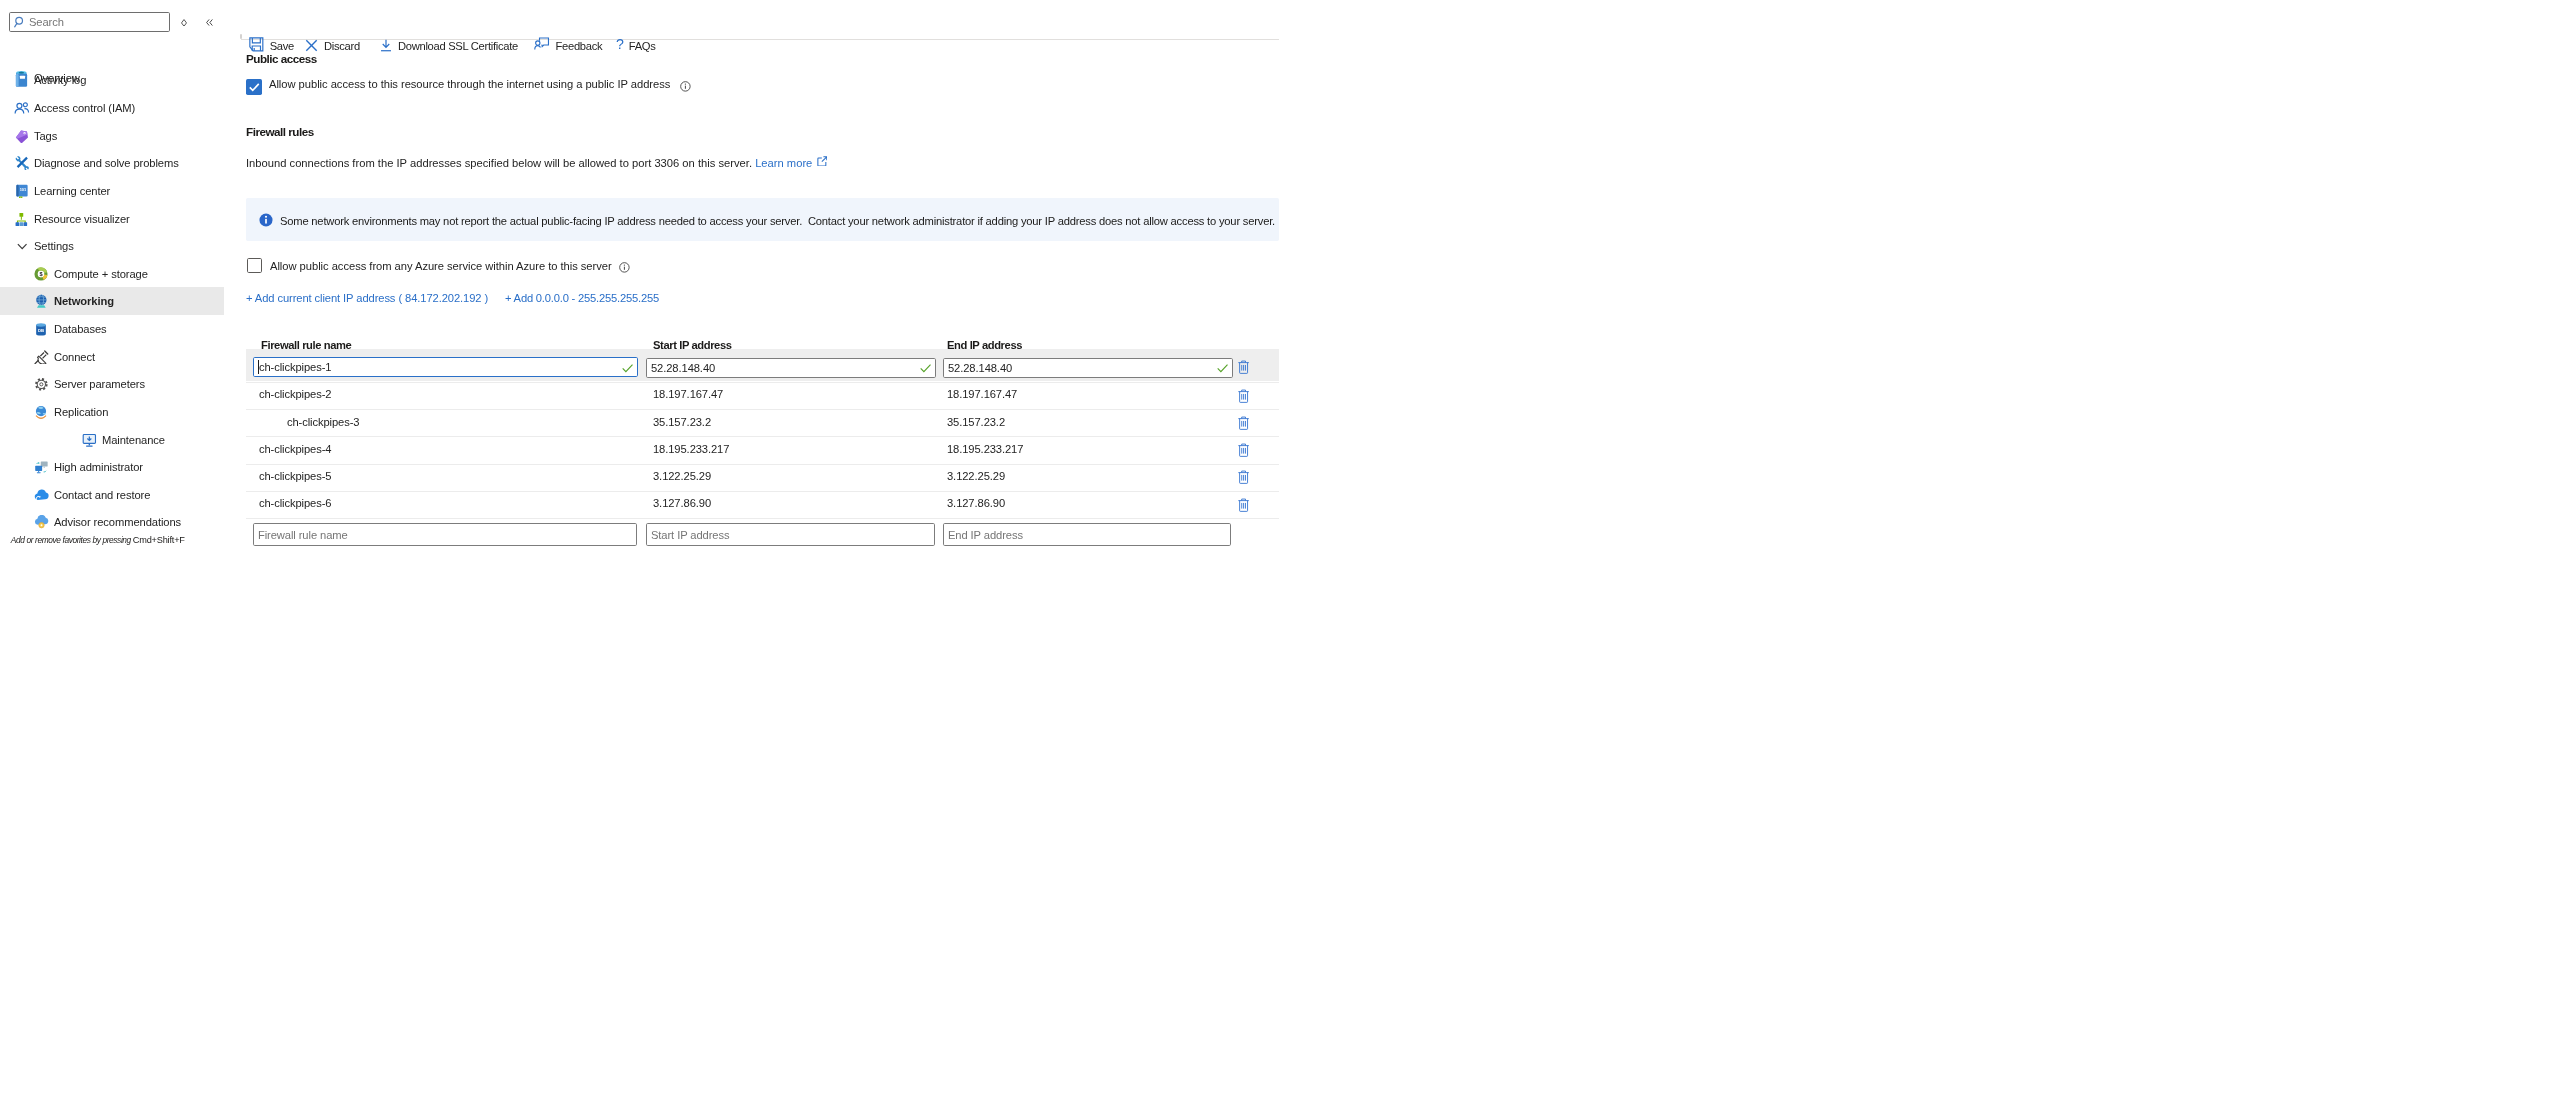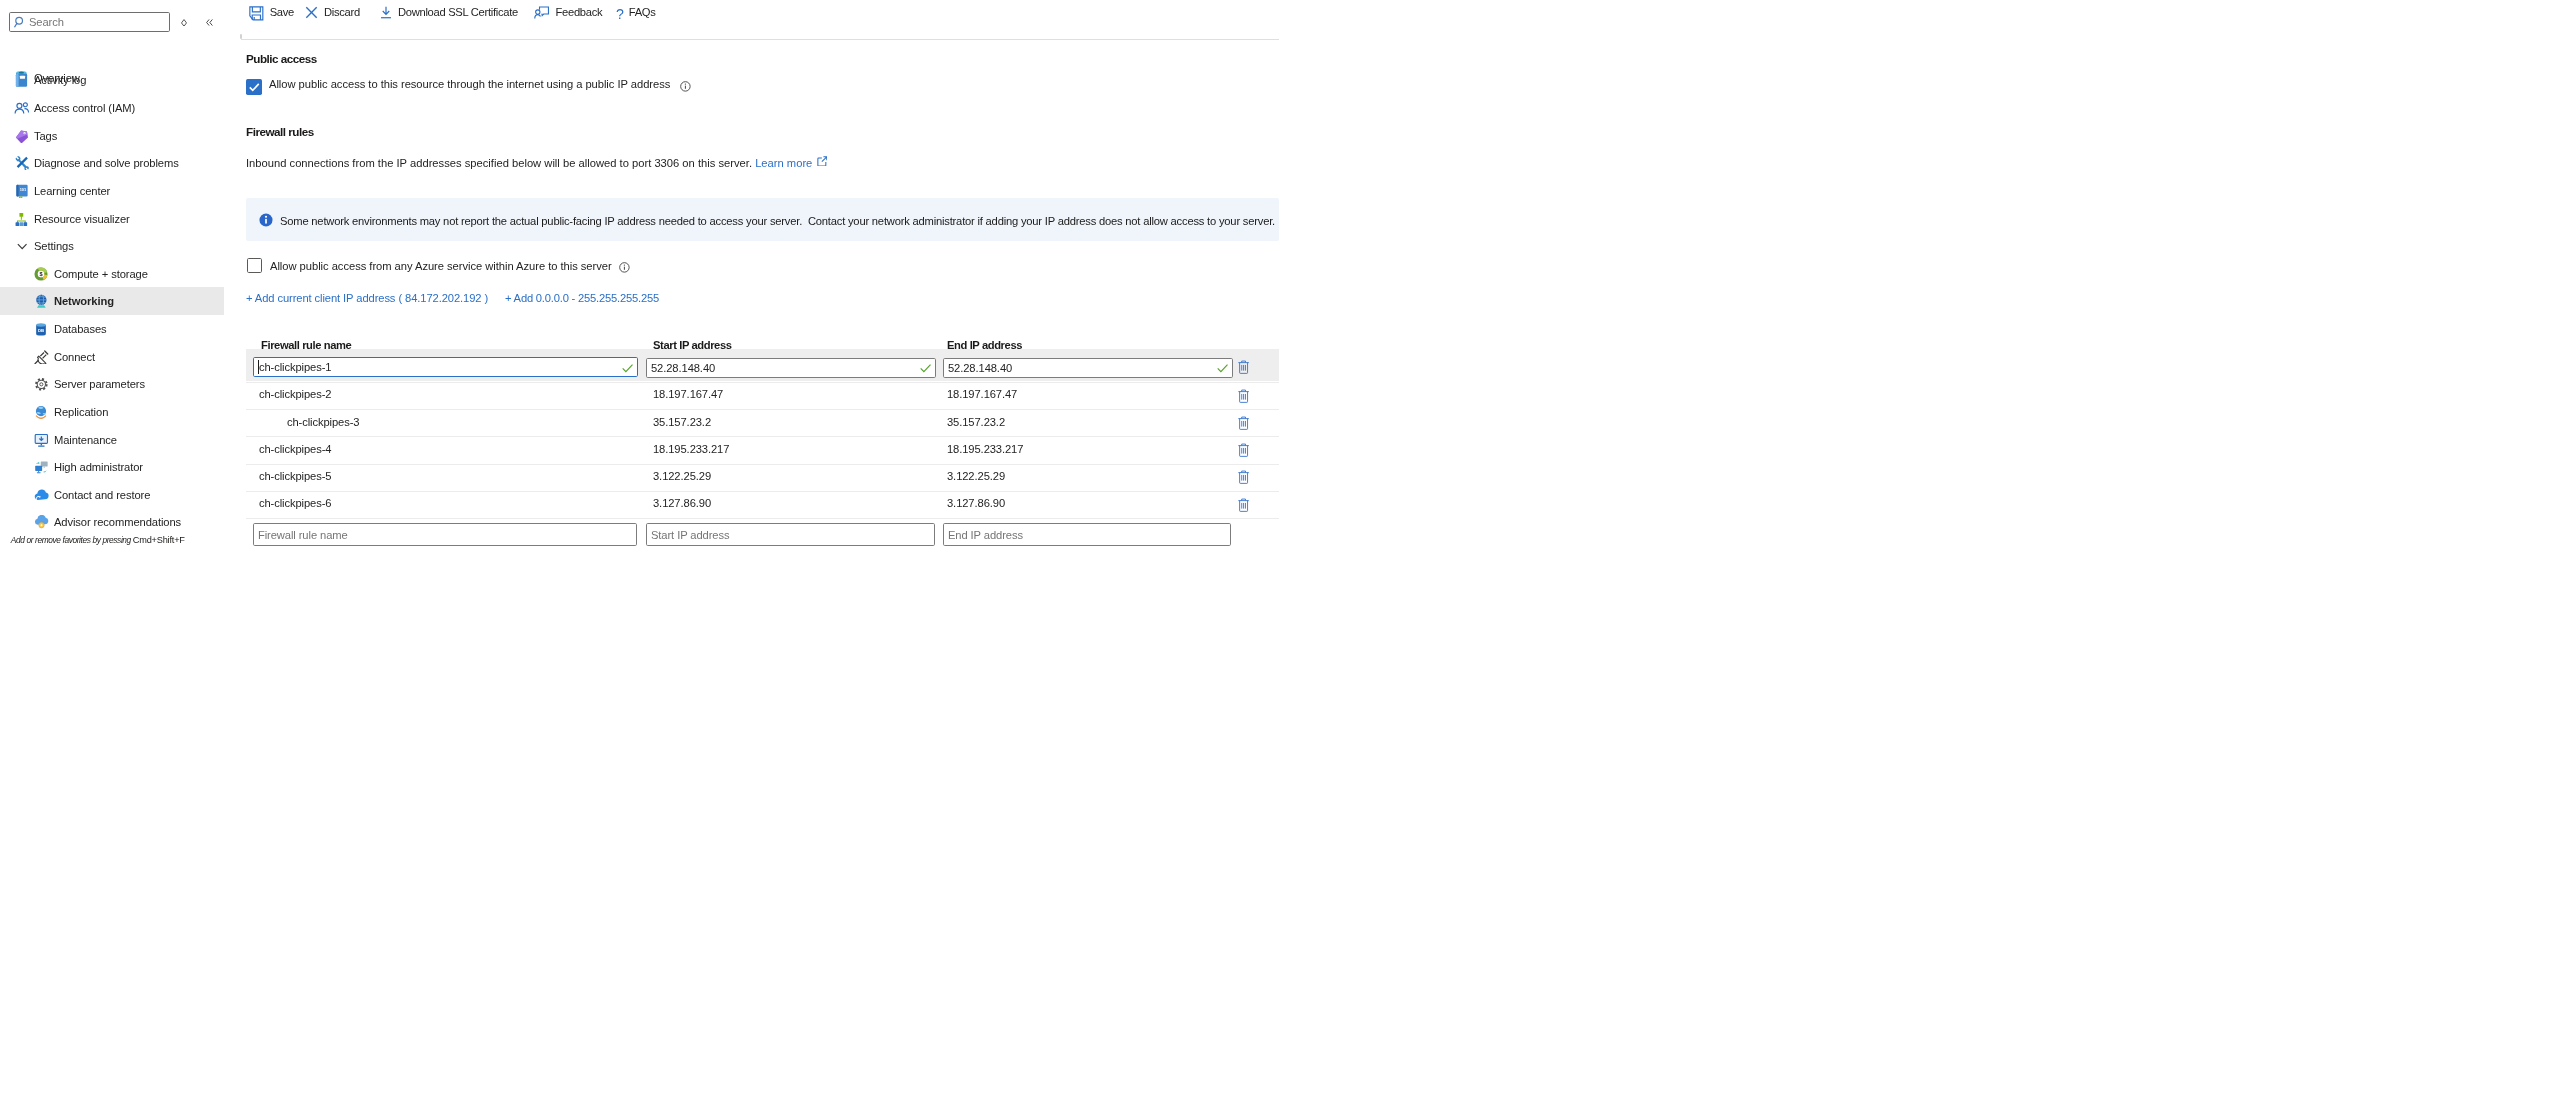--- a/index.html
+++ b/index.html
@@ -13,21 +13,21 @@
 .blue { color:#2a6fc8; }
 .b { font-weight:bold; }
 svg { display:block; }
 
 .mrow { position:absolute; left:0; width:242px; height:28px; display:flex; align-items:center; font-size:11.2px; color:#242424; }
 .mrow .ic { position:absolute; left:14px; width:15.5px; height:15.5px; display:flex; align-items:center; justify-content:center; }
 .mrow .lb { position:absolute; left:34px; white-space:nowrap; }
 .mrow.sub .ic { left:34px; width:14.7px; height:14.7px; }
 .mrow.sub .lb { left:54px; }
 
-.tbtn { position:absolute; top:6px; height:39px; display:flex; align-items:flex-start; font-size:11.2px; color:#242424; letter-spacing:-0.3px; }
+.tbtn { position:absolute; top:13px; height:39px; display:flex; align-items:flex-end; font-size:11.2px; color:#242424; letter-spacing:-0.3px; }
 .tbtn .tic { margin-right:6px; display:flex; align-items:center; }
 
 h2.sec { position:absolute; font-size:11.7px; font-weight:bold; letter-spacing:-0.5px; color:#1b1a19; white-space:nowrap; }
 .txt13 { position:absolute; font-size:11.2px; white-space:nowrap; }
 .sep { position:absolute; left:246px; width:1033px; height:0.9px; background:#ececec; }
 .cell { position:absolute; font-size:11.2px; white-space:nowrap; }
 .ginput { position:absolute; height:21px; border:0.9px solid #7c7c7c; border-radius:1.7px; background:#fff; font-size:11.2px; display:flex; align-items:center; padding-left:4px; white-space:nowrap; }
 .trash { position:absolute; left:1238px; width:11.2px; height:14px; }
 </style>
 </head>
@@ -209,21 +209,21 @@
       <circle cx="8" cy="7" r="5.9" fill="#3b8ad6"></circle>
       <path d="M4.5 3.2 c2-1.8 5-1.4 6.5 0.3 -1.5 1.4-4.4 1.6-6.5-0.3z M3 8.6 c1.8-1 4-0.4 4.8 1.2 -1.5 1.1-3.8 0.6-4.8-1.2z M10 9.8 c1.4-0.8 3-0.4 3.8 0.6 -1 1.2-2.8 1-3.8-0.6z" fill="#8fd0f0"></path>
       <path d="M2.2 12.4 a7.3 7.3 0 0 0 11.6 0" fill="none" stroke="#e8913d" stroke-width="1.3"></path>
       <line x1="8" y1="14.8" x2="8" y2="16" stroke="#e8913d" stroke-width="1.2"></line>
       <line x1="5.4" y1="16.2" x2="10.6" y2="16.2" stroke="#e8913d" stroke-width="1.2"></line>
     </svg>
         </span>
         <span class="lb">Replication</span>
       </div>
 
-  <div class="mrow sub" style="top:426px;">
+  <div class="mrow sub" style="top:426px;margin-left:48px;">
         <span class="ic">
     <svg width="14.7" height="14.7" viewBox="0 0 17 17">
       <rect x="1.4" y="1.8" width="14.2" height="10.2" rx="1" fill="#e8f1fa" stroke="#2a6fc6" stroke-width="1.3"></rect>
       <path d="M8.5 4 v4.2 M6.2 6.4 l2.3 2.3 2.3-2.3" fill="none" stroke="#2a6fc6" stroke-width="1.4"></path>
       <rect x="7.7" y="12" width="1.6" height="2.4" fill="#2a6fc6"></rect>
       <rect x="4.6" y="14.4" width="7.8" height="1.4" rx="0.7" fill="#2a6fc6"></rect>
     </svg>
         </span>
         <span class="lb">Maintenance</span>
       </div>

